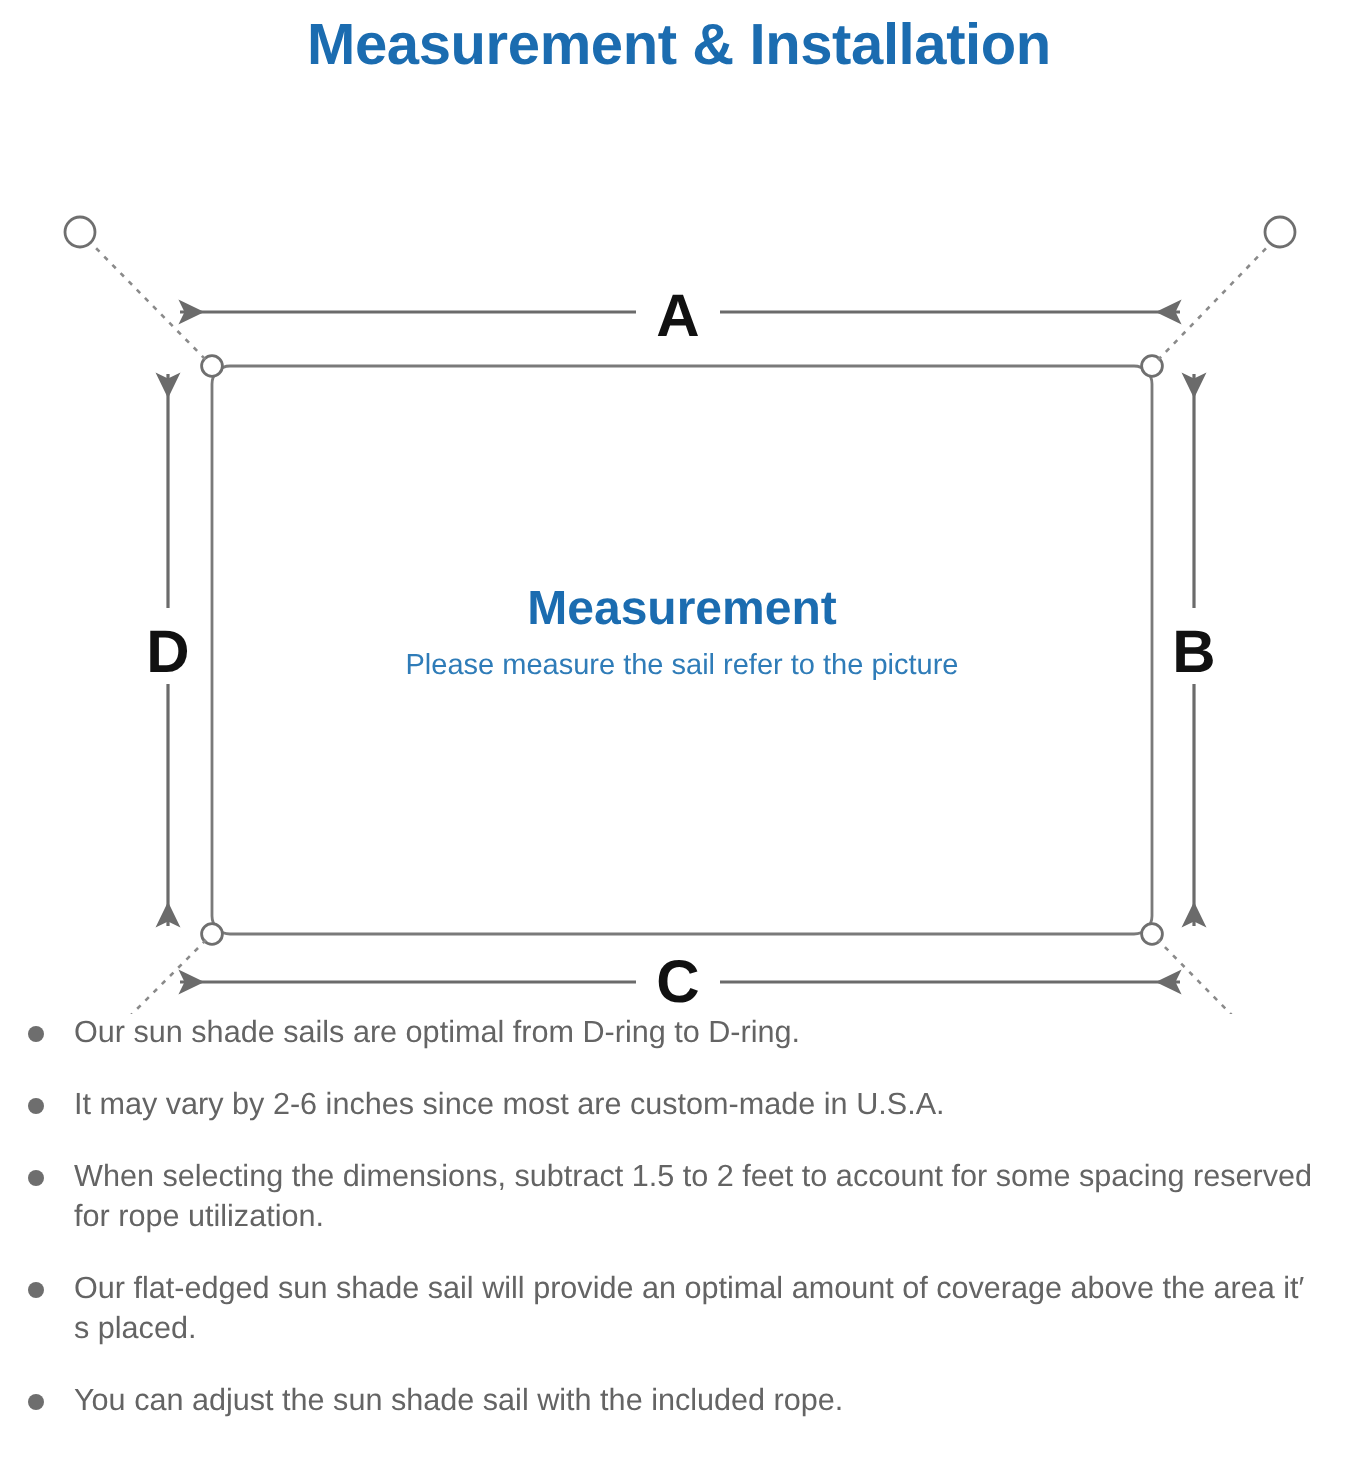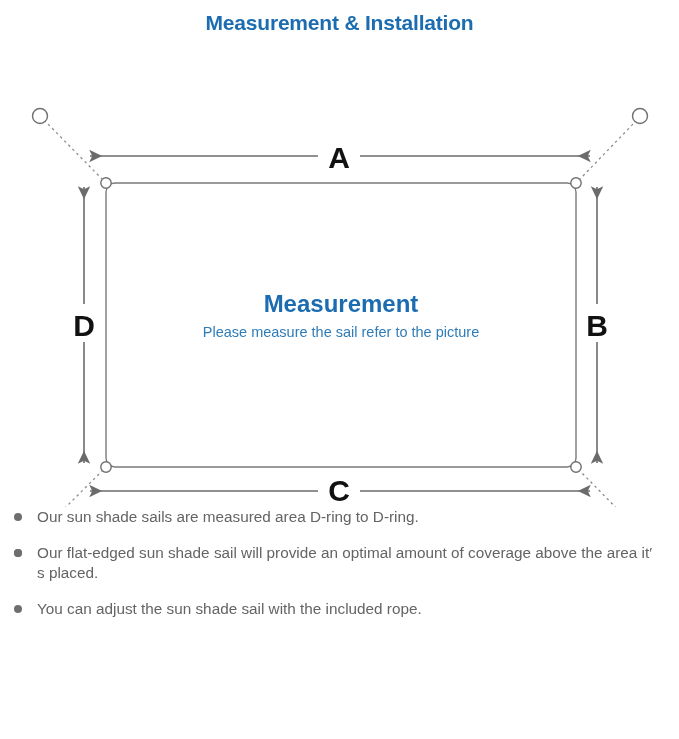--- a/index.html
+++ b/index.html
@@ -11,21 +11,21 @@
     width: 679px;
     height: 739px;
     font-family: "Liberation Sans", sans-serif;
     color: #5a5a5a;
     overflow: hidden;
     position: relative;
   }
 
   #page-title {
     text-align: center;
-    font-size: 21px;
+    font-size: 29px;
     font-weight: bold;
     color: #1b6cb0;
     letter-spacing: -0.2px;
     margin: 0;
     padding: 4px 0 0 0;
     line-height: 38px;
     font-family: "Liberation Sans", sans-serif;
   }
 
   #diagram-wrap {
@@ -135,24 +135,29 @@
     <text class="dim-letter" x="597" y="294" text-anchor="middle">B</text>
 
     <text class="center-title" x="341" y="270" text-anchor="middle">Measurement</text>
     <text class="center-sub" x="341" y="295" text-anchor="middle">Please measure the sail refer to the picture</text>
   </svg>
 </div>
 
 <ul id="notes-list">
   <li>
     <span class="bullet-dot"></span>
-    <span>Our sun shade sails are measured area D-ring to D-ring.</span>
+    <span>Our sun shade sails are optimal from D-ring to D-ring.</span>
   </li>
   <li>
     <span class="bullet-dot"></span>
+    <span>It may vary by 2-6 inches since most are custom-made in U.S.A.</span>
+  </li>
+  <li>
+    <span class="bullet-dot"></span>
+    <span>When selecting the dimensions, subtract 1.5 to 2 feet to account for some spacing reserved for rope utilization.</span>
   </li>
   <li>
     <span class="bullet-dot"></span>
     <span>Our flat-edged sun shade sail will provide an optimal amount of coverage above the area it′ s placed.</span>
   </li>
   <li>
     <span class="bullet-dot"></span>
     <span>You can adjust the sun shade sail with the included rope.</span>
   </li>
 </ul>

